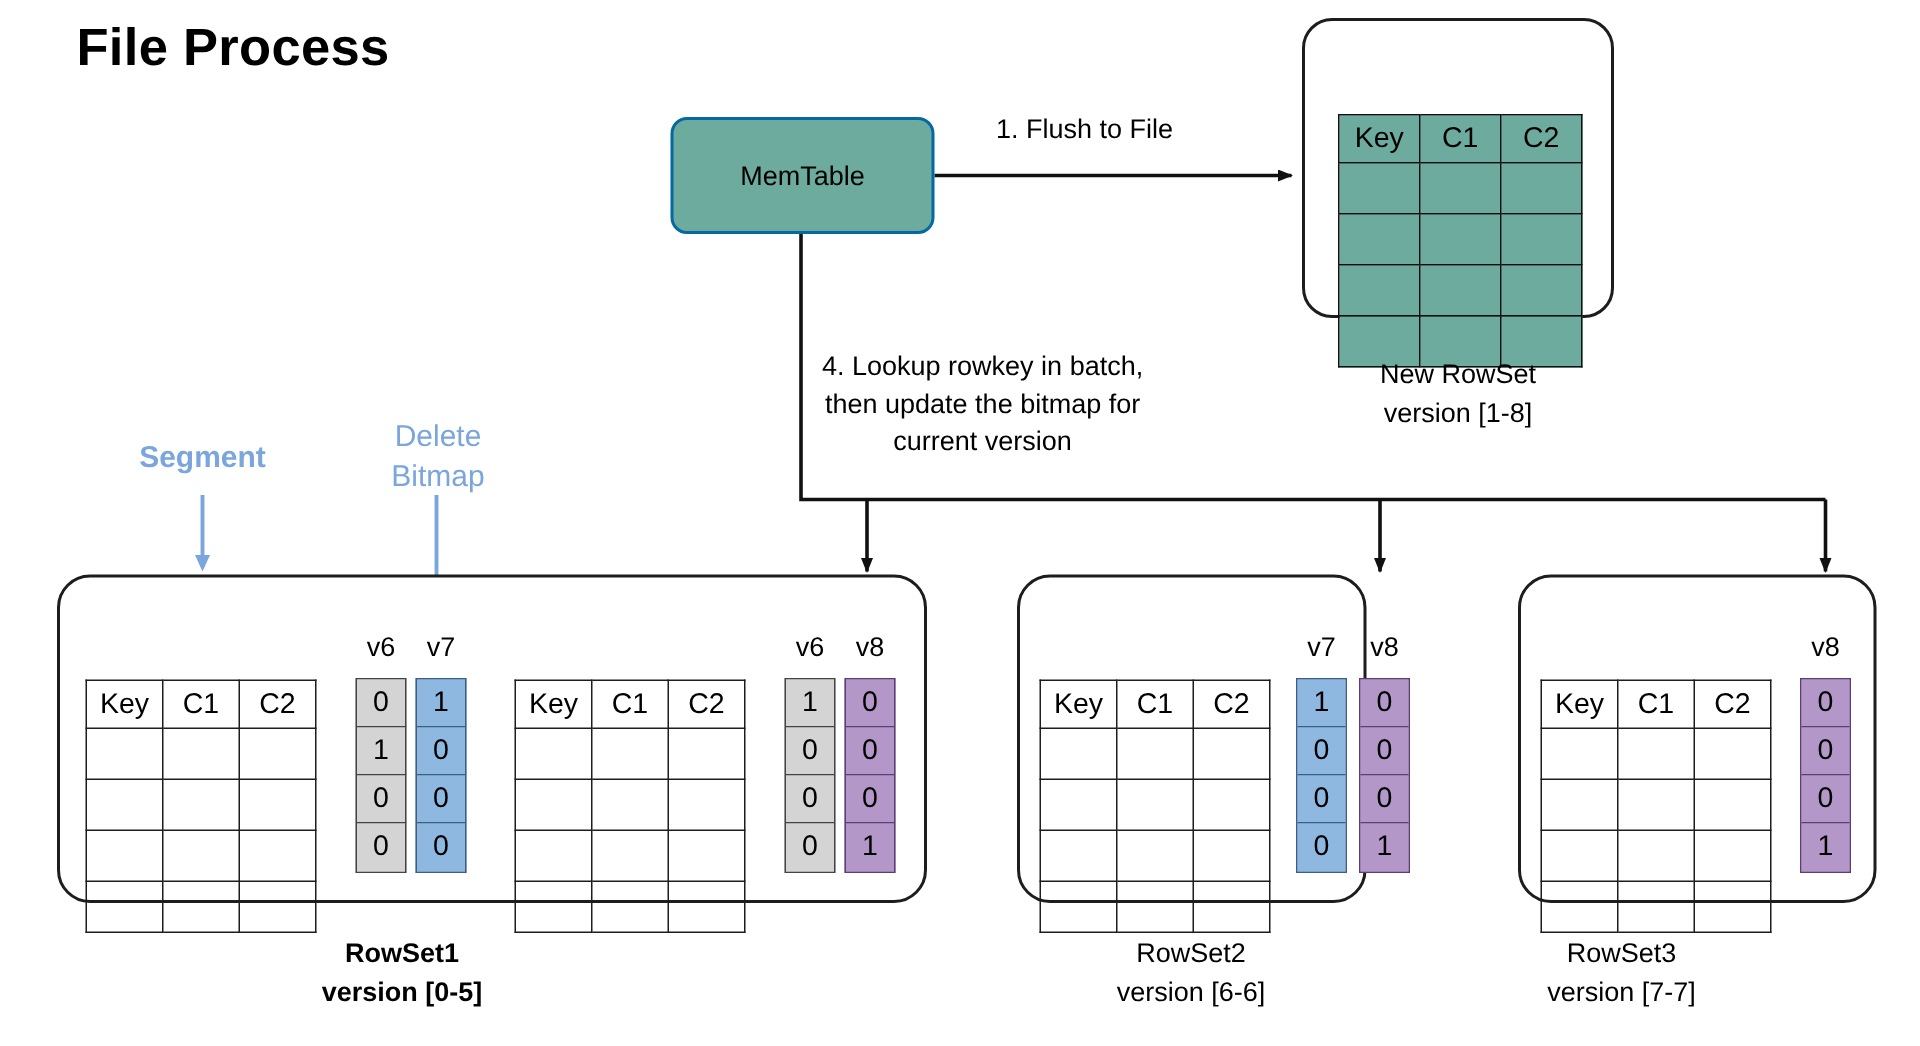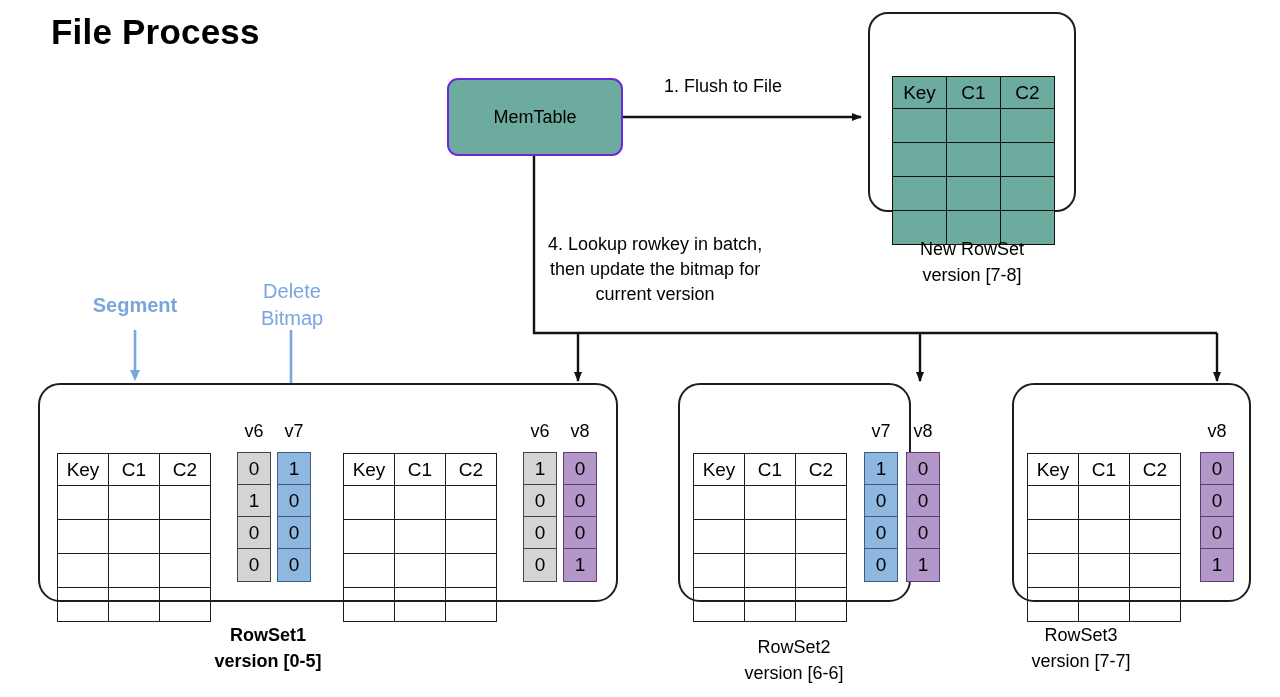--- a/index.html
+++ b/index.html
@@ -39,21 +39,21 @@
   }
 
   
   .memtable {
     position: absolute;
     left: 447px;
     top: 78px;
     width: 176px;
     height: 78px;
     background: #6cab9d;
-    border: 2px solid #6d28d9;
+    border: 2px solid #0369a1;
     border-radius: 11px;
     display: flex;
     align-items: center;
     justify-content: center;
     font-size: 18px;
     box-sizing: border-box;
     text-align: center;
   }
 
   
@@ -83,21 +83,21 @@
   
   .rowset-caption {
     position: absolute;
     font-size: 18px;
     line-height: 26px;
     text-align: center;
     white-space: pre;
   }
   #caption-newrowset { left: 868px; top: 236px; width: 208px; }
   #caption-rowset1 { left: 168px; top: 622px; width: 200px; font-weight: bold; }
-  #caption-rowset2 { left: 694px; top: 622px; width: 200px; margin-top: 12px; }
+  #caption-rowset2 { left: 694px; top: 622px; width: 200px; }
   #caption-rowset3 { left: 981px; top: 622px; width: 200px; }
 
   
   .seg-table {
     position: absolute;
     border-collapse: collapse;
     table-layout: fixed;
     margin-top: 44px;
   }
   .seg-table td {
@@ -242,21 +242,21 @@
           <td></td>
         </tr>
       <tr>
           <td></td>
           <td></td>
           <td></td>
         </tr>
     </tbody>
   </table>
   <div class="rowset-caption" id="caption-newrowset">New RowSet
-version [7-8]</div>
+version [1-8]</div>
 
   <div class="rowset-box" id="box-rowset1"></div>
 
   <table class="seg-table" id="table-rs1-seg1">
     <tbody>
       <tr class="head">
         <td>Key</td>
         <td>C1</td>
         <td>C2</td>
       </tr>

